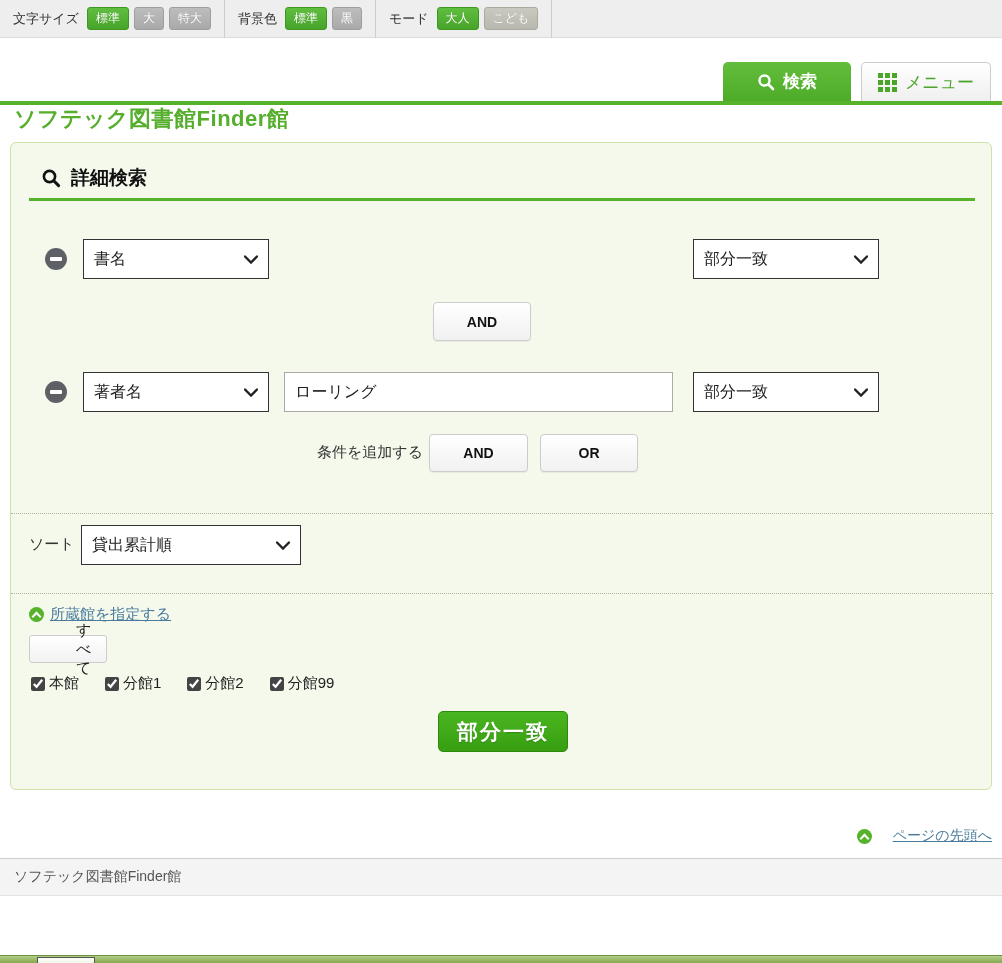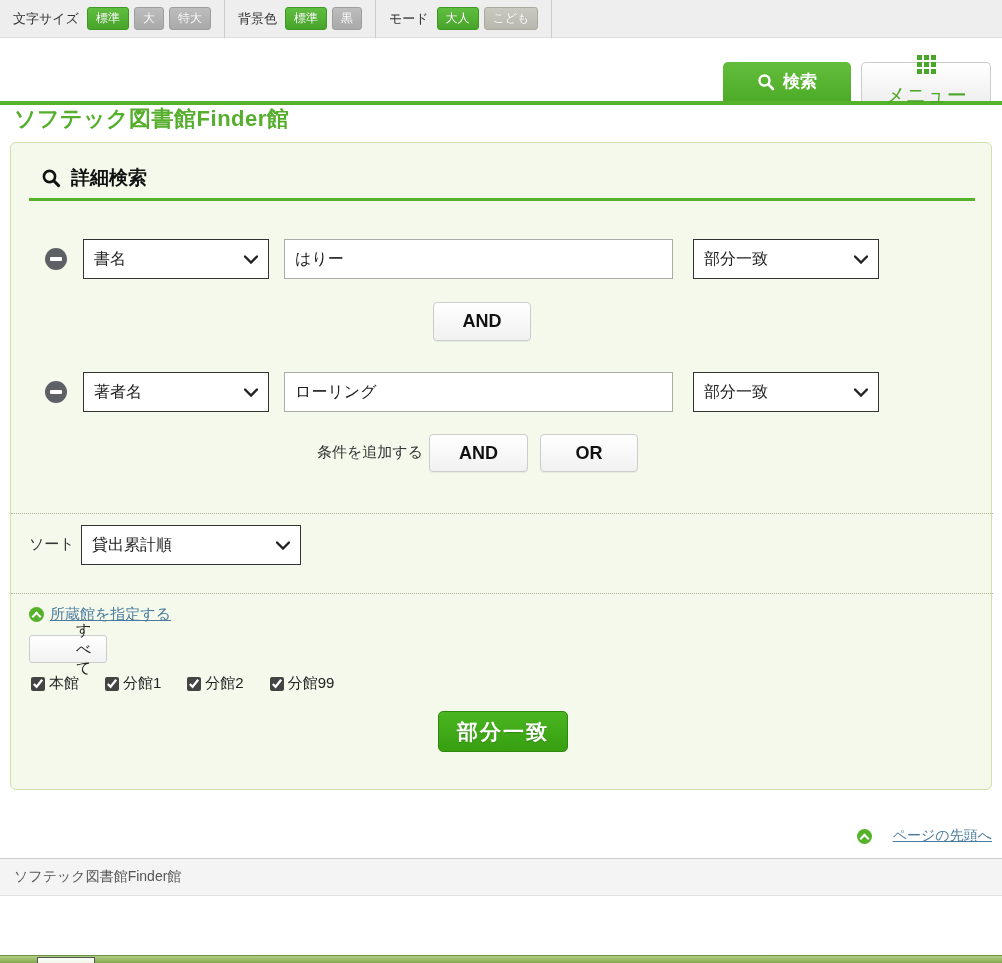--- a/index.html
+++ b/index.html
@@ -22,21 +22,21 @@
 
   
   .header { position:absolute; top:38px; left:0; width:1002px; height:67px; background:#fff; }
   .header-green-line { position:absolute; top:101px; left:0; width:1002px; height:4px; background:#56b22a; }
   .site-title { position:absolute; left:14px; top:66px; font-size:22px; font-weight:bold; color:#56ae2d; letter-spacing:.5px; }
   .tab { position:absolute; border-radius:5px 5px 0 0; display:flex; align-items:center; justify-content:center; gap:8px; cursor:pointer; }
   .tab-search { left:723px; top:62px; width:128px; height:39px;
     background:linear-gradient(#63bd3c,#4dac27); color:#fff; font-size:17px; font-weight:bold; }
   .tab-menu { left:861px; top:62px; width:130px; height:39px;
     background:linear-gradient(#ffffff,#efefef); border:1px solid #ccc; border-bottom:none;
-    color:#4aa629; font-size:20px;flex-direction:column; }
+    color:#4aa629; font-size:17px; }
   .grid-icon { display:inline-grid; grid-template-columns:repeat(3,5px); grid-template-rows:repeat(3,5px); gap:2px; }
   .grid-icon span { background:#4aa629; width:5px; height:5px; }
 
   
   .panel { position:absolute; left:10px; top:142px; width:982px; height:648px;
     background:#f4f9ec; border:1px solid #cfe2ab; border-radius:6px; }
   .panel-title { position:absolute; left:30px; top:22px; display:flex; align-items:center; gap:10px;
     font-size:19px; font-weight:bold; color:#111; }
   .panel-underline { position:absolute; left:18px; top:55px; width:946px; height:3px; background:#56b22a; }
 
@@ -48,21 +48,21 @@
   .sel { position:absolute; height:40px; background:#fff; border:1px solid #333; display:flex;
     align-items:center; font-size:16px; color:#222; padding:0 10px; cursor:pointer; }
   .sel .chev { position:absolute; right:10px; }
   .sel-field { left:72px; width:186px; }
   .sel-match { left:682px; width:186px; }
   .txt-input { position:absolute; left:273px; width:389px; height:40px; background:#fff;
     border:1px solid #ababab; font-size:16px; color:#222; padding:0 10px;
     font-family:"Liberation Sans","DejaVu Sans",sans-serif; }
 
   .btn-op { background:linear-gradient(#ffffff,#f1f1f1); border:1px solid #ccc; border-radius:4px;
-    font-size:18px; font-weight:bold; color:#111; text-align:center; cursor:pointer;
+    font-size:14px; font-weight:bold; color:#111; text-align:center; cursor:pointer;
     box-shadow:0 1px 1px rgba(0,0,0,.06); display:flex; align-items:center; justify-content:center; }
   .and-between { position:absolute; left:422px; top:159px; width:98px; height:39px; }
   .add-row { position:absolute; left:0; top:291px; width:982px; height:39px; }
   .add-label { position:absolute; right:570px; top:9px; font-size:15px; color:#333; }
   .and-add { position:absolute; left:418px; top:0; width:99px; height:38px; }
   .or-add  { position:absolute; left:529px; top:0; width:98px; height:38px; }
 
   .dotted-div { position:absolute; left:0; width:982px; border-top:1px dotted #a9b59a; }
   .div-1 { top:370px; } .div-2 { top:450px; }
 
@@ -170,21 +170,20 @@
     <div class="panel-underline"></div>
 
     <div class="cond-row cond-row-1">
       <span class="minus-btn"></span>
       <div class="sel sel-field">
         <span>書名</span>
         <svg class="chev" width="14" height="9" viewBox="0 0 14 9">
             <polyline points="1,1.5 7,7.5 13,1.5" fill="none" stroke="#222" stroke-width="2.4" stroke-linecap="round"></polyline>
           </svg>
       </div>
-      <input class="txt-input" type="text" value="はりー" style="">
       <div class="sel sel-match">
         <span>部分一致</span>
         <svg class="chev" width="14" height="9" viewBox="0 0 14 9">
             <polyline points="1,1.5 7,7.5 13,1.5" fill="none" stroke="#222" stroke-width="2.4" stroke-linecap="round"></polyline>
           </svg>
       </div>
     </div>
 
     <div class="btn-op and-between">AND</div>
 

